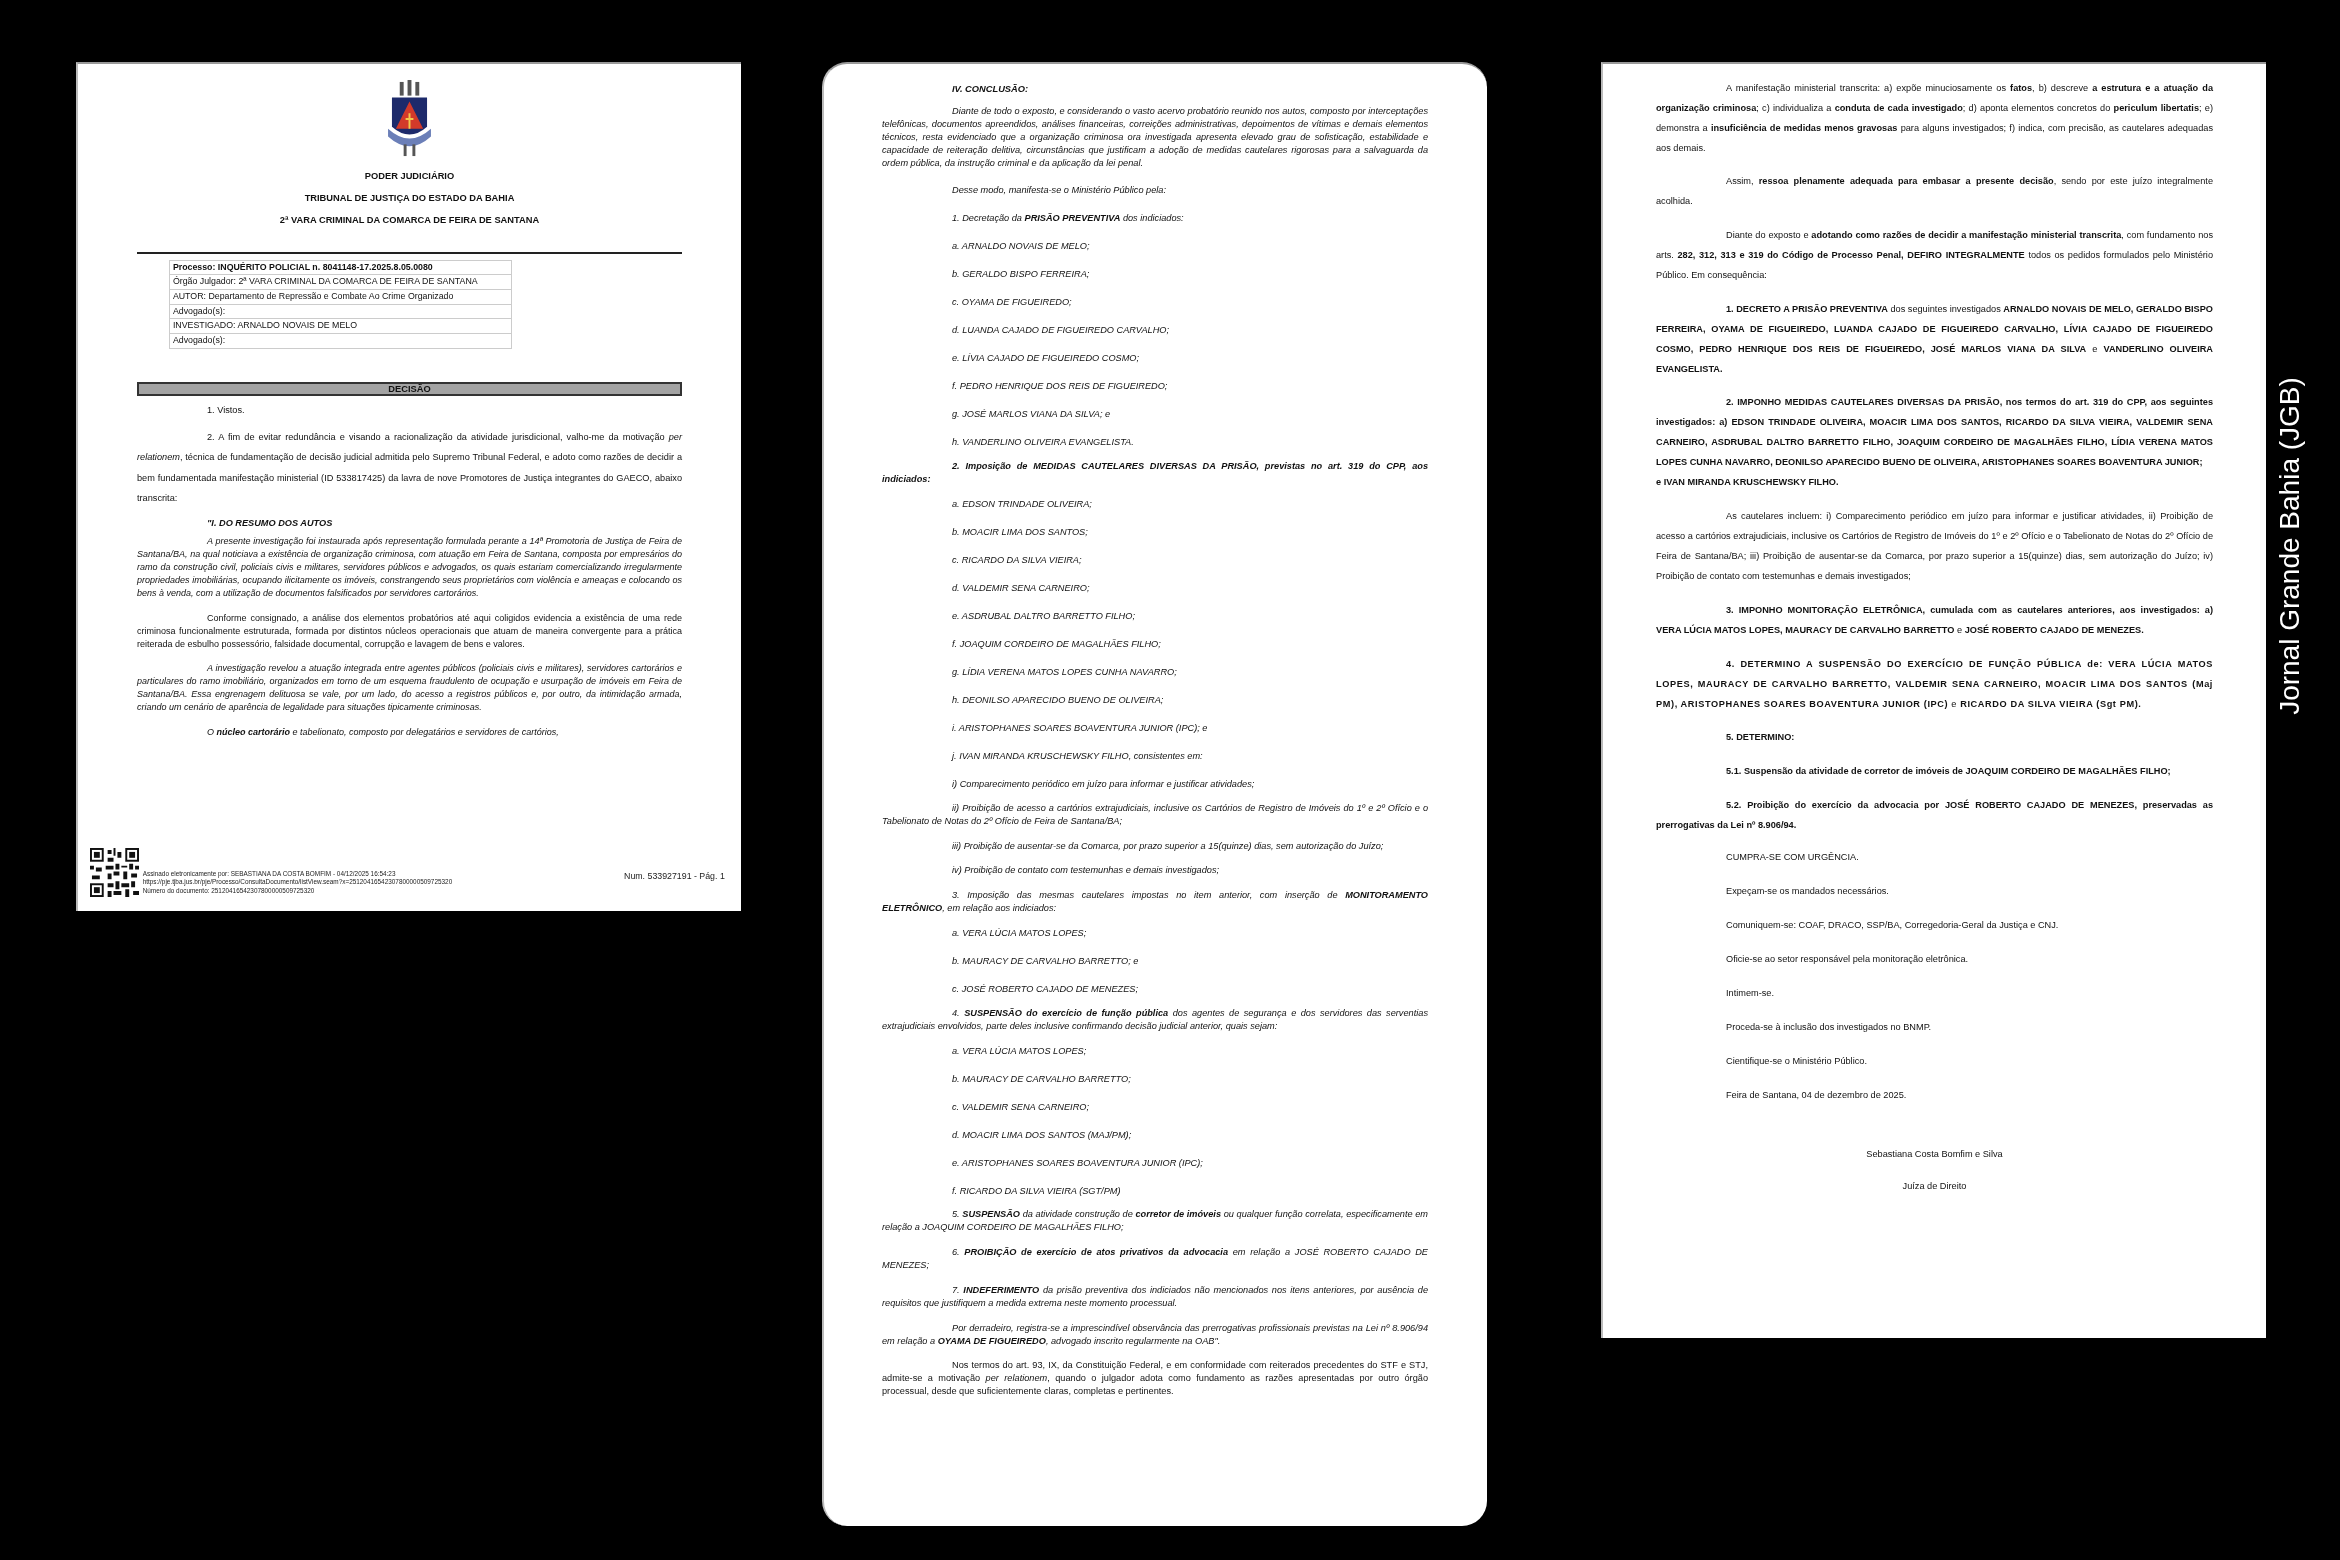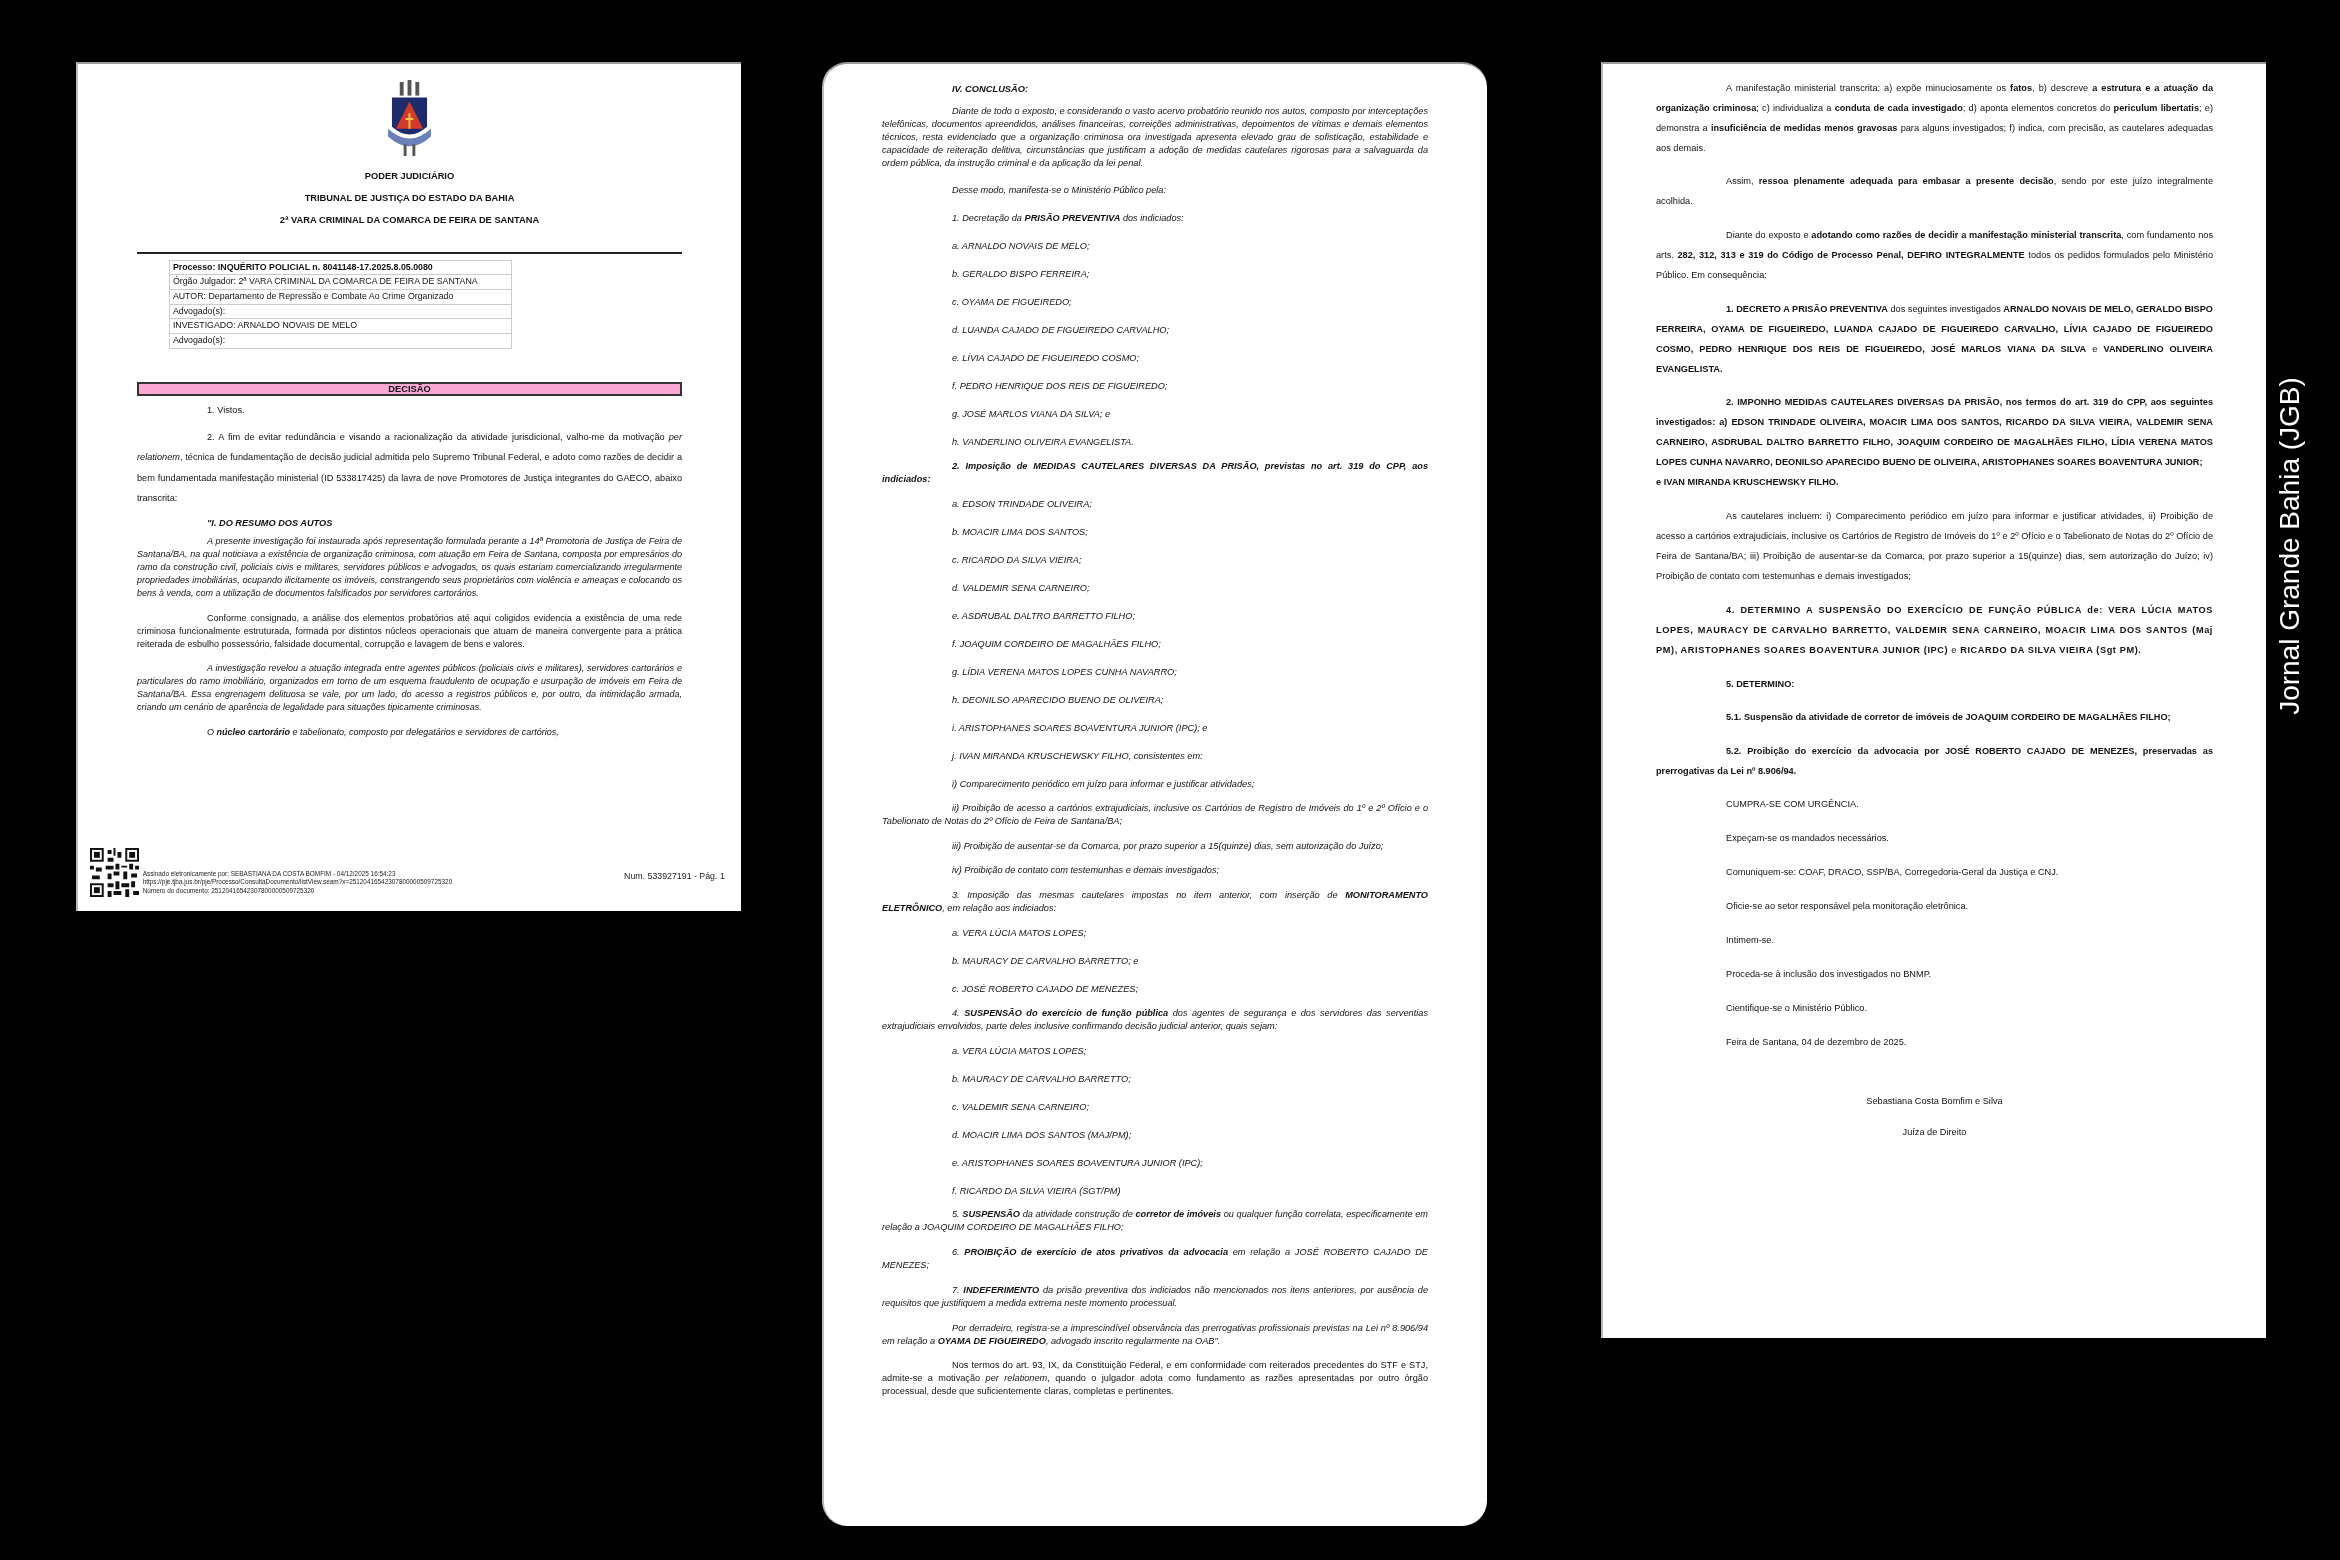--- a/index.html
+++ b/index.html
@@ -20,21 +20,21 @@
     .crest { display: block; margin: 7.8px auto 0 auto; width: 55px; height: 78px; }
     .hdr { text-align: center; font-weight: bold; font-size: 9.3px; margin: 0; }
     .hdr1 { margin-top: 13.7px; }
     .hdr2 { margin-top: 11.7px; }
     .hdr3 { margin-top: 11.7px; }
     .rule { border: none; border-top: 2px solid #222; margin: 27px 0 0 0; }
     .proc-box { width: 343px; margin-top: 5.9px; font-size: 8.8px; margin-left: 32px; }
     .proc-row { border: 1px solid #ccc; border-top: none; padding: 1px 2.9px; height: 11.7px; line-height: 11.7px; white-space: nowrap; overflow: hidden; }
     .proc-row:first-child { border-top: 1px solid #ccc; font-weight: bold; }
     .decisao-bar {
-      margin-top: 33px; background: #f9a8d4; border: 2px solid #333; text-align: center;
+      margin-top: 33px; background: #a3a3a3; border: 2px solid #333; text-align: center;
       font-weight: bold; font-size: 9.3px; height: 10.7px; line-height: 10.7px;
     }
     .p1 { font-size: 9.2px; line-height: 20.5px; text-align: justify; margin: 5.9px 0 0 0; }
     .ind { text-indent: 70px; }
     .it { font-style: italic; }
     .b { font-weight: bold; }
     .p1i { font-size: 9px; line-height: 13px; text-align: justify; margin: 11.7px 0 0 0; font-style: italic; }
     .p1n { font-size: 9px; line-height: 13px; text-align: justify; margin: 11.7px 0 0 0; }
 
     .footer1 { position: absolute; left: 11.7px; top: 784px; width: 639px; height: 53px; }
@@ -173,20 +173,21 @@
 </div>
 
 <div class="page" id="page3">
   <p class="p3 ind"><span>A manifestação ministerial transcrita: a) expõe minuciosamente os </span><span class="b">fatos</span><span>, b) descreve </span><span class="b">a estrutura e a atuação da organização criminosa</span><span>; c) individualiza a </span><span class="b">conduta de cada investigado</span><span>; d) aponta elementos concretos do </span><span class="b">periculum libertatis</span><span>; e) demonstra a </span><span class="b">insuficiência de medidas menos gravosas</span><span> para alguns investigados; f) indica, com precisão, as cautelares adequadas aos demais.</span></p>
   <p class="p3 ind"><span>Assim, </span><span class="b">ressoa plenamente adequada para embasar a presente decisão</span><span>, sendo por este juízo integralmente acolhida.</span></p>
   <p class="p3 ind"><span>Diante do exposto e </span><span class="b">adotando como razões de decidir a manifestação ministerial transcrita</span><span>, com fundamento nos arts. </span><span class="b">282, 312, 313 e 319 do Código de Processo Penal, DEFIRO INTEGRALMENTE</span><span> todos os pedidos formulados pelo Ministério Público. Em consequência:</span></p>
   <p class="p3 ind b"><span>1. DECRETO A PRISÃO PREVENTIVA</span><span style="font-weight:normal"> dos seguintes investigados </span><span>ARNALDO NOVAIS DE MELO, GERALDO BISPO FERREIRA, OYAMA DE FIGUEIREDO, LUANDA CAJADO DE FIGUEIREDO CARVALHO, LÍVIA CAJADO DE FIGUEIREDO COSMO, PEDRO HENRIQUE DOS REIS DE FIGUEIREDO, JOSÉ MARLOS VIANA DA SILVA</span><span style="font-weight:normal"> e </span><span>VANDERLINO OLIVEIRA EVANGELISTA.</span></p>
   <p class="p3 ind b" style="margin-bottom:0"><span>2. IMPONHO MEDIDAS CAUTELARES DIVERSAS DA PRISÃO</span><span>, nos termos do art. 319 do CPP, aos seguintes investigados: a) EDSON TRINDADE OLIVEIRA, MOACIR LIMA DOS SANTOS, RICARDO DA SILVA VIEIRA, VALDEMIR SENA CARNEIRO, ASDRUBAL DALTRO BARRETTO FILHO, JOAQUIM CORDEIRO DE MAGALHÃES FILHO, LÍDIA VERENA MATOS LOPES CUNHA NAVARRO, DEONILSO APARECIDO BUENO DE OLIVEIRA, ARISTOPHANES SOARES BOAVENTURA JUNIOR;</span></p>
   <p class="p3 b">e IVAN MIRANDA KRUSCHEWSKY FILHO.</p>
   <p class="p3 ind">As cautelares incluem: i) Comparecimento periódico em juízo para informar e justificar atividades, ii) Proibição de acesso a cartórios extrajudiciais, inclusive os Cartórios de Registro de Imóveis do 1º e 2º Ofício e o Tabelionato de Notas do 2º Ofício de Feira de Santana/BA; iii) Proibição de ausentar-se da Comarca, por prazo superior a 15(quinze) dias, sem autorização do Juízo; iv) Proibição de contato com testemunhas e demais investigados;</p>
+  <p class="p3 ind b"><span>3. IMPONHO MONITORAÇÃO ELETRÔNICA</span><span>, cumulada com as cautelares anteriores, aos investigados: a) VERA LÚCIA MATOS LOPES, MAURACY DE CARVALHO BARRETTO</span><span style="font-weight:normal"> e </span><span>JOSÉ ROBERTO CAJADO DE MENEZES.</span></p>
   <p class="p3 ind b wide"><span>4. DETERMINO A SUSPENSÃO DO EXERCÍCIO DE FUNÇÃO PÚBLICA de: VERA LÚCIA MATOS LOPES, MAURACY DE CARVALHO BARRETTO, VALDEMIR SENA CARNEIRO, MOACIR LIMA DOS SANTOS (Maj PM), ARISTOPHANES SOARES BOAVENTURA JUNIOR (IPC)</span><span style="font-weight:normal"> e </span><span>RICARDO DA SILVA VIEIRA (Sgt PM).</span></p>
   <p class="p3 ind b">5. DETERMINO:</p>
   <p class="p3 ind b">5.1. Suspensão da atividade de corretor de imóveis de JOAQUIM CORDEIRO DE MAGALHÃES FILHO;</p>
   <p class="p3 ind b" style="margin-bottom:5.9px">5.2. Proibição do exercício da advocacia por JOSÉ ROBERTO CAJADO DE MENEZES, preservadas as prerrogativas da Lei nº 8.906/94.</p>
   <div>
     <p class="p3l">CUMPRA-SE COM URGÊNCIA.</p>
     <p class="p3l">Expeçam-se os mandados necessários.</p>
     <p class="p3l">Comuniquem-se: COAF, DRACO, SSP/BA, Corregedoria-Geral da Justiça e CNJ.</p>
     <p class="p3l">Oficie-se ao setor responsável pela monitoração eletrônica.</p>
     <p class="p3l">Intimem-se.</p>

